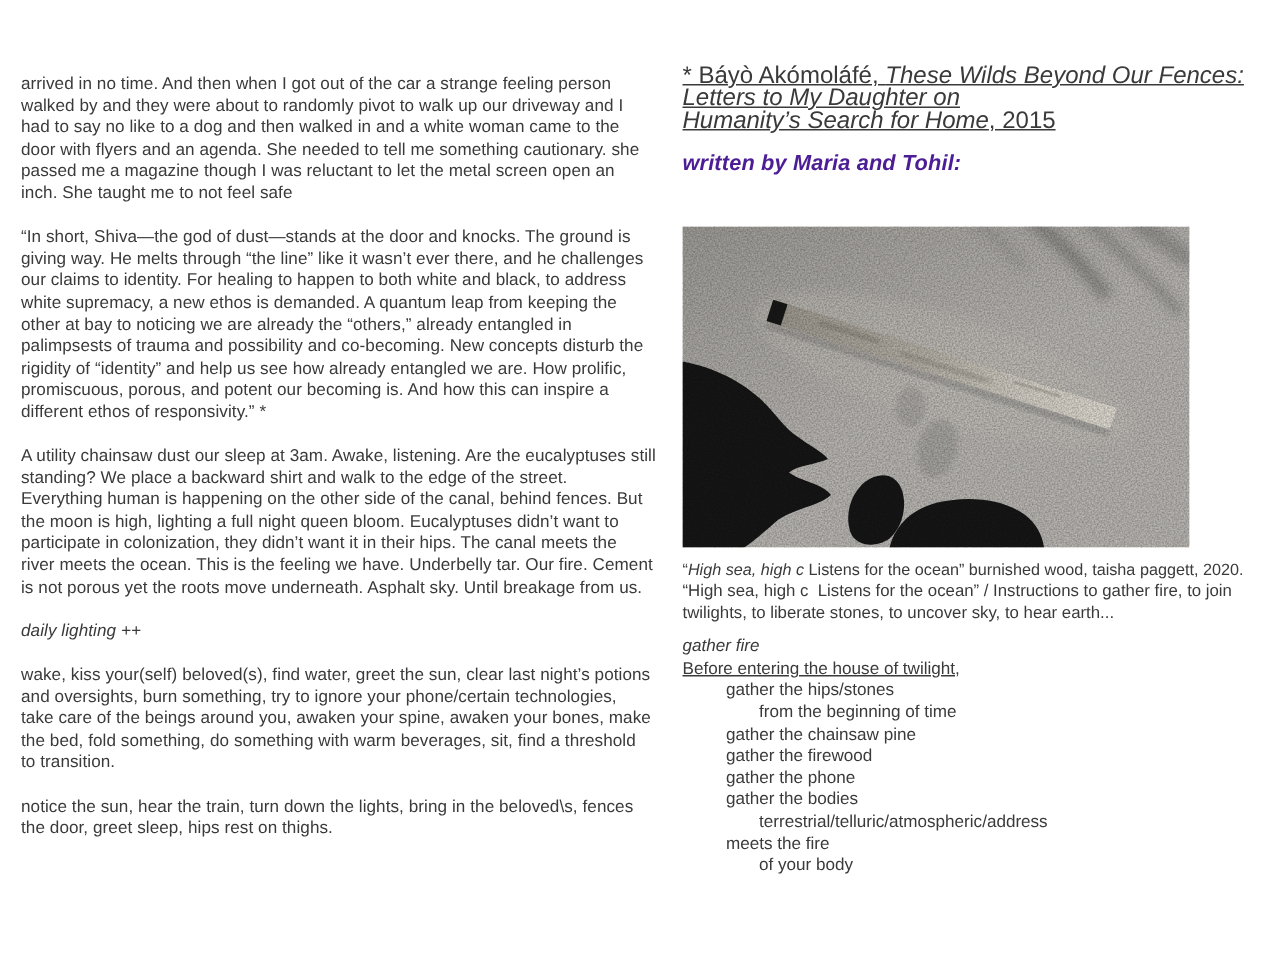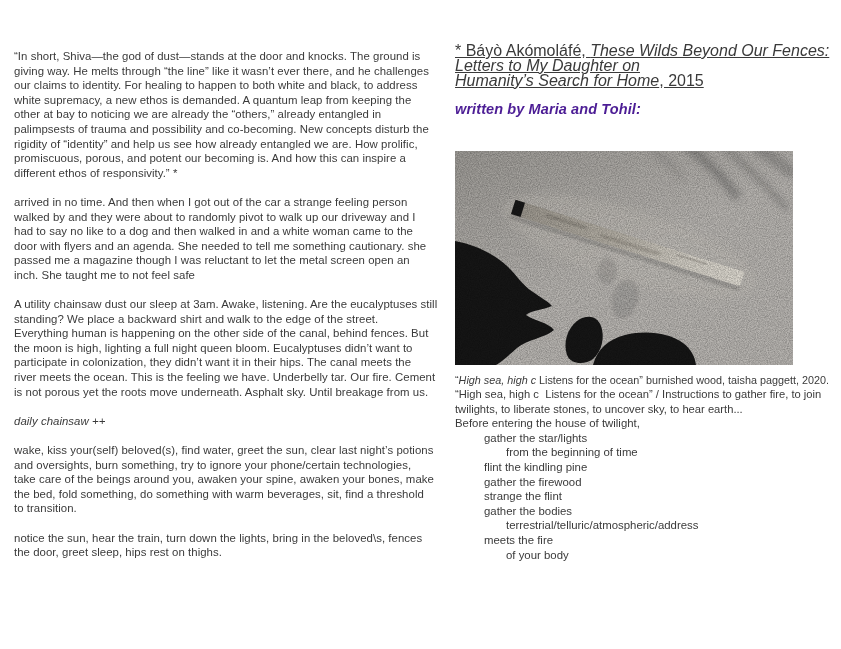--- a/index.html
+++ b/index.html
@@ -29,53 +29,53 @@
     margin:8px 0 0 0;font-size:10.8px;line-height:14px;white-space:pre-line;
   }
   p.instructions{
     margin:0 0 0 0;font-size:11.2px;line-height:14.6px;white-space:pre-line;
   }
   p.gather-heading{
     margin:8px 0 0 0;font-size:11.4px;line-height:14.6px;font-style:italic;
   }
   .gather-list{font-size:11.4px;line-height:14.6px;}
   .gline{white-space:pre;}
-  .indent0{padding-left:0;}
+  .indent0{padding-left:0;text-decoration:underline;}
   .indent1{padding-left:29px;}
   .indent2{padding-left:51px;}
 </style>
 </head>
 <body>
 
 <div>
 
   <div class="col col-left">
+    <p class="body">arrived in no time. And then when I got out of the car a strange feeling person
+walked by and they were about to randomly pivot to walk up our driveway and I
+had to say no like to a dog and then walked in and a white woman came to the
+door with flyers and an agenda. She needed to tell me something cautionary. she
+passed me a magazine though I was reluctant to let the metal screen open an
+inch. She taught me to not feel safe</p>
     <p class="body">“In short, Shiva—the god of dust—stands at the door and knocks. The ground is
 giving way. He melts through “the line” like it wasn’t ever there, and he challenges
 our claims to identity. For healing to happen to both white and black, to address
 white supremacy, a new ethos is demanded. A quantum leap from keeping the
 other at bay to noticing we are already the “others,” already entangled in
 palimpsests of trauma and possibility and co-becoming. New concepts disturb the
 rigidity of “identity” and help us see how already entangled we are. How prolific,
 promiscuous, porous, and potent our becoming is. And how this can inspire a
 different ethos of responsivity.” *</p>
-    <p class="body">arrived in no time. And then when I got out of the car a strange feeling person
-walked by and they were about to randomly pivot to walk up our driveway and I
-had to say no like to a dog and then walked in and a white woman came to the
-door with flyers and an agenda. She needed to tell me something cautionary. she
-passed me a magazine though I was reluctant to let the metal screen open an
-inch. She taught me to not feel safe</p>
     <p class="body">A utility chainsaw dust our sleep at 3am. Awake, listening. Are the eucalyptuses still
 standing? We place a backward shirt and walk to the edge of the street.
 Everything human is happening on the other side of the canal, behind fences. But
 the moon is high, lighting a full night queen bloom. Eucalyptuses didn’t want to
 participate in colonization, they didn’t want it in their hips. The canal meets the
 river meets the ocean. This is the feeling we have. Underbelly tar. Our fire. Cement
 is not porous yet the roots move underneath. Asphalt sky. Until breakage from us.</p>
-    <p class="body italic">daily chainsaw ++</p>
+    <p class="body italic">daily lighting ++</p>
     <p class="body">wake, kiss your(self) beloved(s), find water, greet the sun, clear last night’s potions
 and oversights, burn something, try to ignore your phone/certain technologies,
 take care of the beings around you, awaken your spine, awaken your bones, make
 the bed, fold something, do something with warm beverages, sit, find a threshold
 to transition.</p>
     <p class="body">notice the sun, hear the train, turn down the lights, bring in the beloved\s, fences
 the door, greet sleep, hips rest on thighs.</p>
   </div>
 
   <div class="col col-right">
@@ -149,28 +149,29 @@
 
         <rect width="338" height="214" filter="url(#grain)" opacity="0.5"></rect>
       </svg>
     </figure>
 
     <p class="caption"><span>“</span><span class="italic">High sea, high c</span><span> Listens for the ocean” burnished wood, taisha paggett, 2020.</span></p>
 
     <p class="instructions">“High sea, high c&nbsp; Listens for the ocean” / Instructions to gather fire, to join
 twilights, to liberate stones, to uncover sky, to hear earth...</p>
 
+    <p class="gather-heading">gather fire</p>
 
     <div class="gather-list">
       <div class="gline indent0">Before entering the house of twilight,</div>
-      <div class="gline indent1">gather the star/lights</div>
+      <div class="gline indent1">gather the hips/stones</div>
       <div class="gline indent2">from the beginning of time</div>
-      <div class="gline indent1">flint the kindling pine</div>
+      <div class="gline indent1">gather the chainsaw pine</div>
       <div class="gline indent1">gather the firewood</div>
-      <div class="gline indent1">strange the flint</div>
+      <div class="gline indent1">gather the phone</div>
       <div class="gline indent1">gather the bodies</div>
       <div class="gline indent2">terrestrial/telluric/atmospheric/address</div>
       <div class="gline indent1">meets the fire</div>
       <div class="gline indent2">of your body</div>
     </div>
 
   </div>
 </div>
 
 </body></html>

